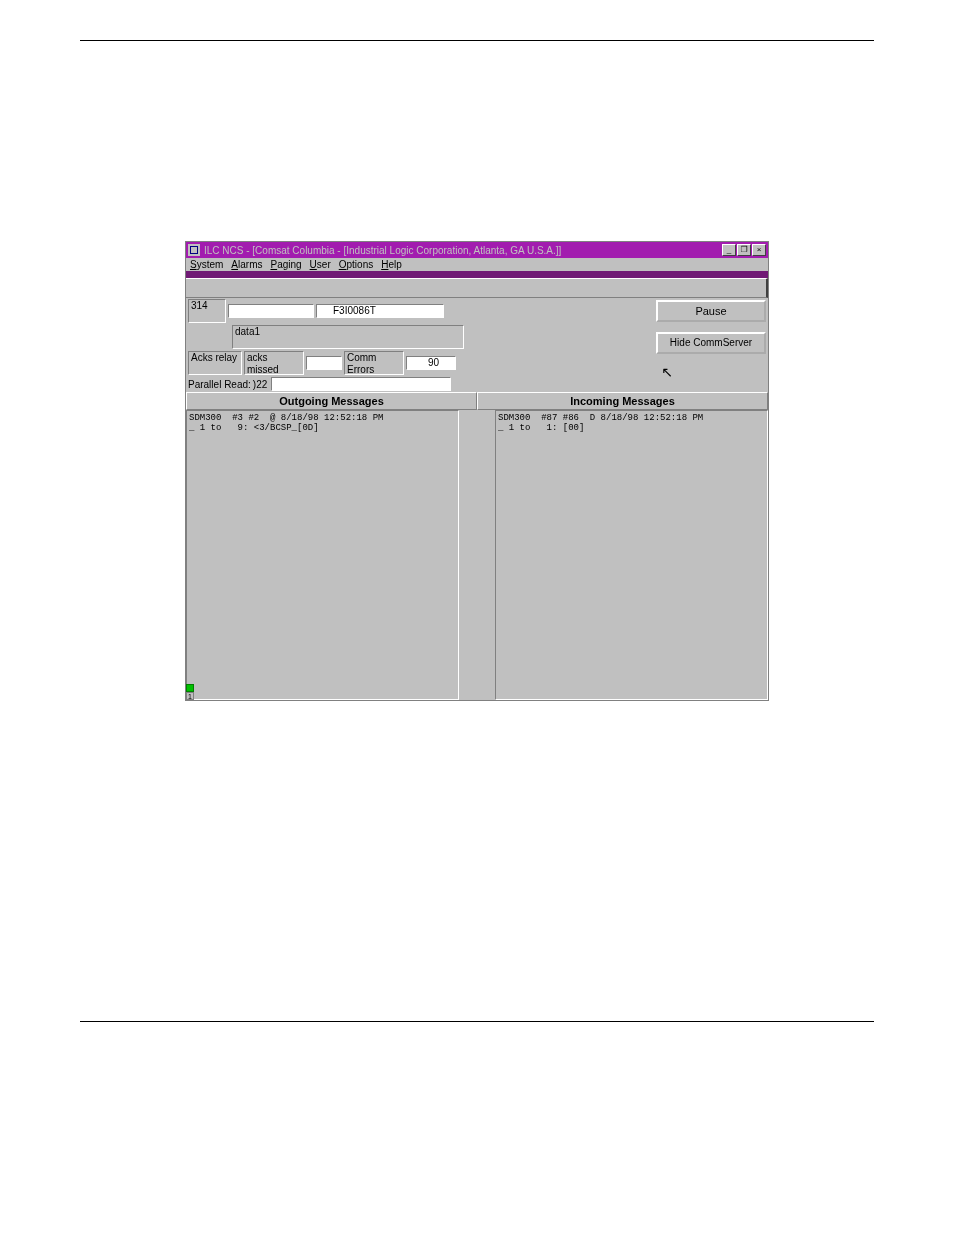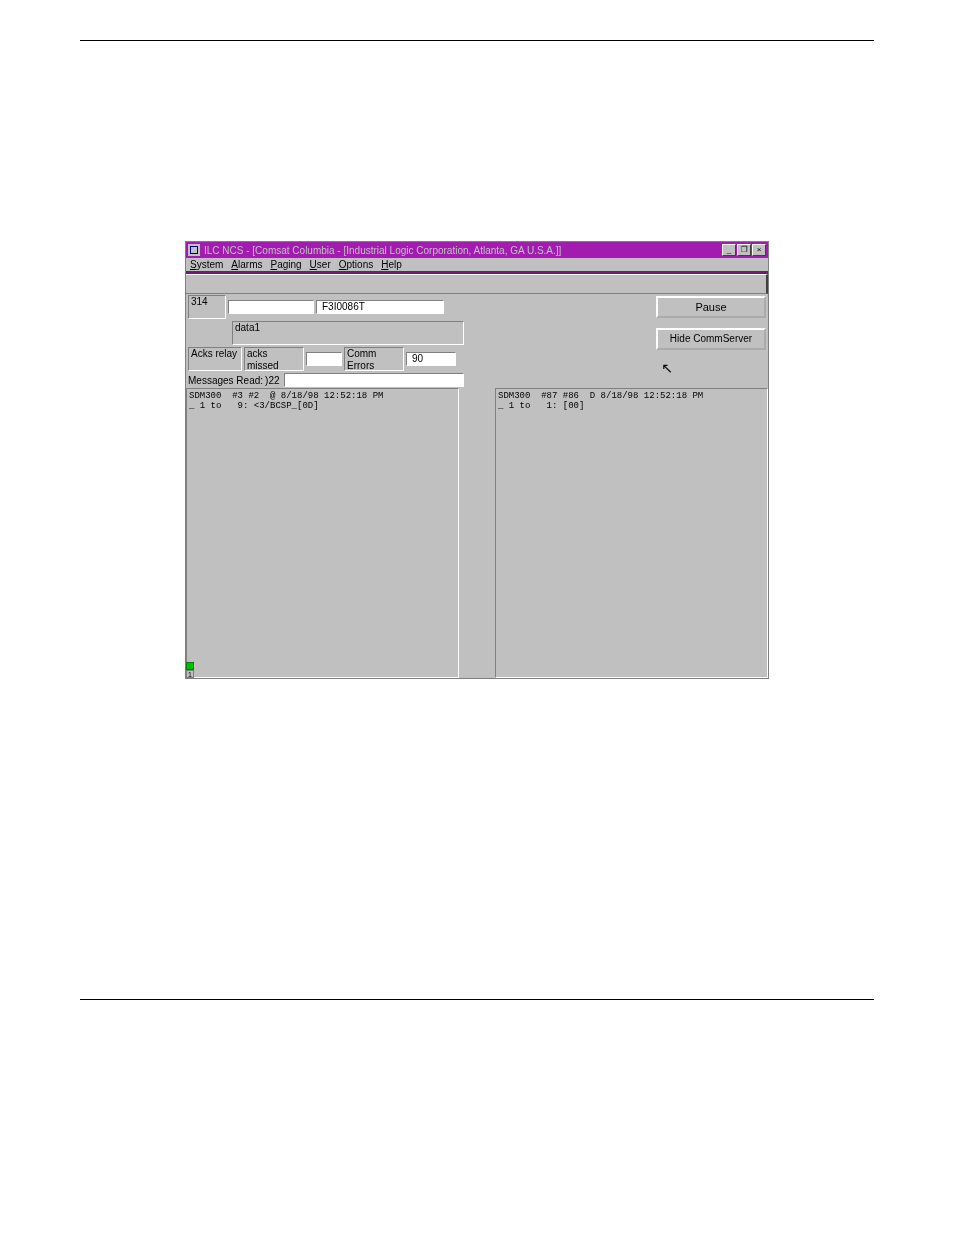--- a/index.html
+++ b/index.html
@@ -43,21 +43,21 @@
   .win-btn {
     width: 14px; height: 12px;
     background: #c0c0c0;
     border: 1px solid #fff;
     border-right-color: #404040; border-bottom-color: #404040;
     font-size: 8px; line-height: 10px; text-align: center;
     color: #000;
   }
   .menubar {
     background: #c0c0c0;
-    border-bottom: 3px solid #701a75;
+    border-bottom: 7px solid #701a75;
     padding: 1px 4px;
     display: flex;
     gap: 8px;
     font-size: 10px;
   }
   .menu-item { cursor: default; }
   .menu-item .ul { text-decoration: underline; }
   .toolbar-strip {
     height: 20px;
     background: #c0c0c0;
@@ -84,21 +84,21 @@
     border-right-color: #fff; border-bottom-color: #fff;
     padding: 0 2px;
     display: inline-block;
     height: 24px; line-height: 12px;
   }
   .sunken-input {
     background: #fff;
     border: 1px solid #808080;
     border-right-color: #fff; border-bottom-color: #fff;
     height: 14px; line-height: 12px;
-    padding: 0 5px;
+    padding: 0 16px;
   }
   .right-btns {
     position: absolute;
     right: 2px; top: 2px;
     width: 110px;
     display: flex; flex-direction: column; gap: 10px;
   }
   .big-btn {
     height: 22px;
     background: #c0c0c0;
@@ -190,35 +190,39 @@
         </div>
         <div class="row">
           <span style="width:42px"></span>
           <span class="sunken" style="width:232px">data1</span>
         </div>
         <div class="row">
           <span class="sunken" style="width:54px">Acks relay</span>
           <span class="sunken" style="width:60px">acks missed</span>
           <span class="sunken-input" style="width:36px"></span>
           <span class="sunken" style="width:60px">Comm Errors</span>
-          <span class="sunken-input" style="width:50px;">90</span>
-        </div>
-        <div class="row">
-          <span>Messages Read:</span>
+          <span class="sunken-input" style="width:50px;text-align:right">90</span>
+        </div>
+        <div class="row">
+          <span>Parallel Read:</span>
           <span>)22</span>
           <span class="sunken-input" style="width:180px;margin-left:2px"></span>
         </div>
 
         <div class="right-btns">
           <div class="big-btn">Pause</div>
           <div class="big-btn" style="font-size:10px"><span class="ul">H</span>ide CommServer</div>
         </div>
         <div class="cursor">↖</div>
       </div>
 
+      <div class="hdr-row">
+        <div class="col-hdr">Outgoing Messages</div>
+        <div class="col-hdr">Incoming Messages</div>
+      </div>
 
       <div class="msg-row app-lower">
         <div class="msg-box">SDM300  #3 #2  @ 8/18/98 12:52:18 PM
 _ 1 to   9: &lt;3/BCSP_[0D]</div>
         <div class="msg-box">SDM300  #87 #86  D 8/18/98 12:52:18 PM
 _ 1 to   1: [00]</div>
         <div class="side-indicator">
           <div class="ind-green"></div>
           <div class="ind-gray">1</div>
         </div>

